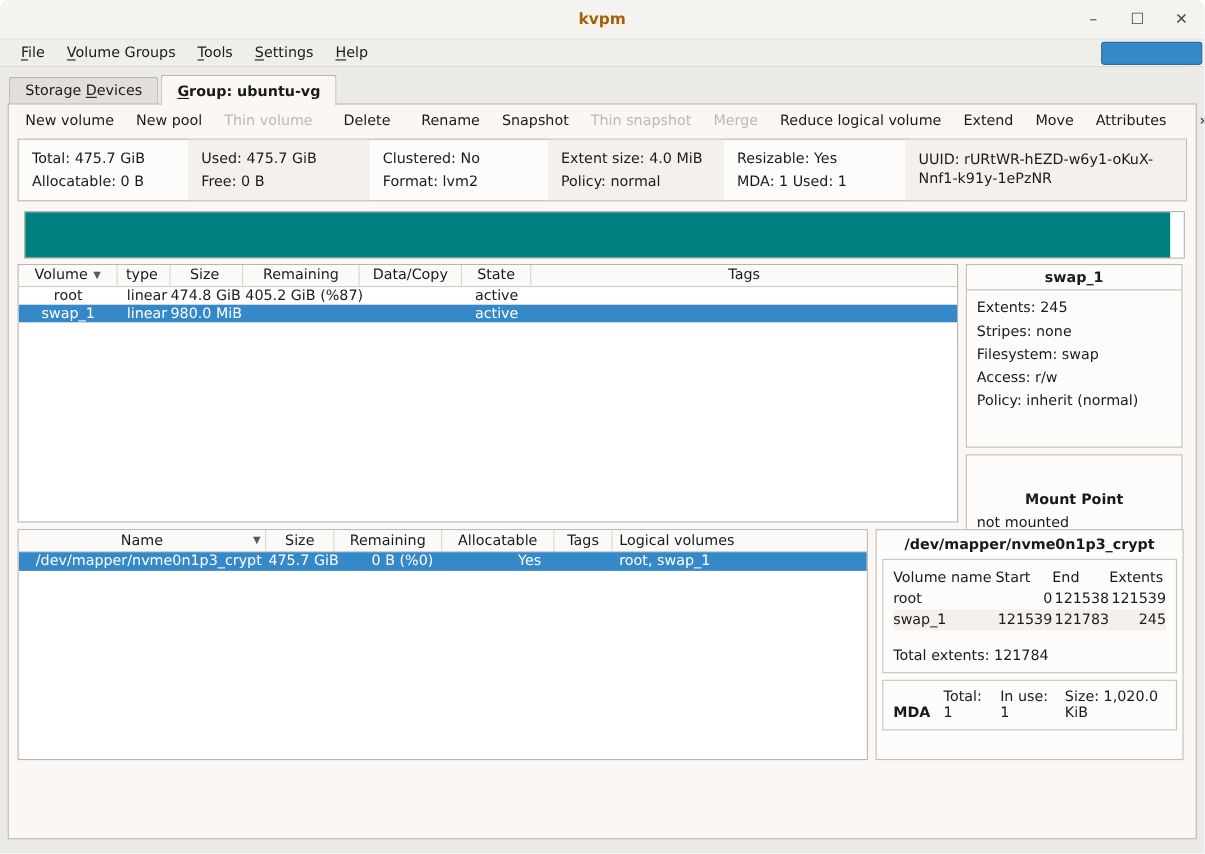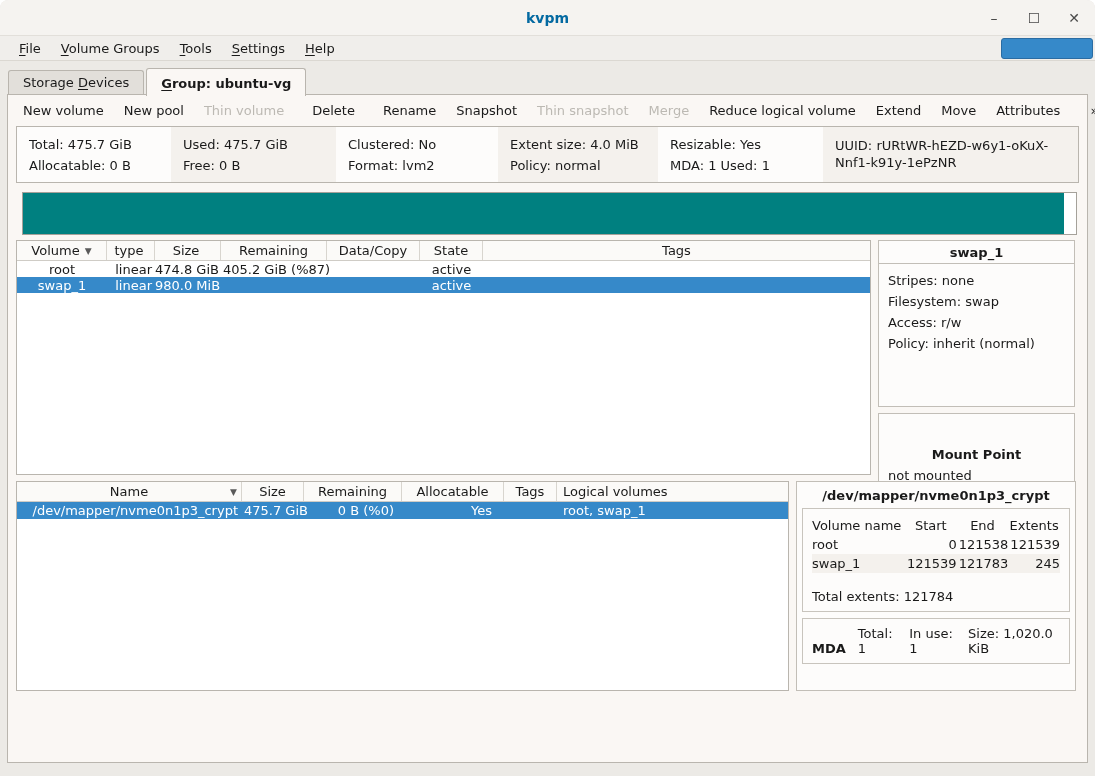--- a/index.html
+++ b/index.html
@@ -7,21 +7,21 @@
     --window-bg:#eceae6; --titlebar-bg:#f5f3f0; --menubar-bg:#f0eeeb;
     --content-bg:#faf7f4; --panel-bg:#fdfcfb; --stripe-bg:#f4f1ed;
     --border:#b9b5ae; --light-border:#d8d5cf; --disabled-text:#bcb9b3; --text:#1a1a1a;
   }
   *{box-sizing:border-box; margin:0; padding:0;}
   html,body{width:1095px;height:776px;overflow:hidden;}
   body{font-family:"DejaVu Sans",sans-serif;color:var(--text);background:#fff;}
   .window{width:1095px;height:776px;background:var(--window-bg);border-radius:8px 8px 0 0;overflow:hidden;position:relative;}
   
   .titlebar{height:36px;background:var(--titlebar-bg);border-bottom:1px solid #e2dfda;position:relative;display:flex;align-items:center;justify-content:center;border-radius:8px 8px 0 0;}
-  .titlebar .title{font-weight:bold;font-size:14px;color:#0369a1;}
+  .titlebar .title{font-weight:bold;font-size:14px;color:#a16207;}
   .win-controls{position:absolute;right:8px;top:0;height:36px;display:flex;align-items:center;gap:14px;}
   .win-btn{width:26px;height:26px;display:flex;align-items:center;justify-content:center;font-size:14px;color:#4a4a4a;cursor:default;}
   
   .menubar{height:25px;background:var(--menubar-bg);border-bottom:1px solid #dbd8d2;display:flex;align-items:center;padding-left:10px;gap:2px;position:relative;}
   .menu-item{font-size:13px;padding:2px 9px;border-radius:3px;}
   .menu-item u,.tab u{text-decoration:underline;text-underline-offset:2px;}
   .progress{position:absolute;right:2px;top:2px;width:92px;height:21px;background:var(--accent);border:1px solid var(--accent-border);border-radius:3px;}
   
   .tabbar{height:34px;position:relative;padding-left:8px;display:flex;align-items:flex-end;}
   .tab{font-size:13px;padding:4px 14px 5px 14px;background:#e2dfda;border:1px solid var(--border);border-bottom:none;margin-right:2px;border-radius:3px 3px 0 0;position:relative;}
@@ -71,21 +71,21 @@
   .side-title{font-size:13px;font-weight:bold;text-align:center;padding:4px 0 3px 0;border-bottom:1px solid #c2beb7;}
   .side-title.noline{border-bottom:none;margin-top:29px;}
   .side-body{padding:6px 9px;font-size:13px;line-height:21px;}
   .side-body.clip{white-space:nowrap;overflow:hidden;}
   .lv-props{height:142px;}
   .spacer-box{height:30px;border:1px solid #e4e1dc;background:var(--panel-bg);}
   .pv-side{width:280px;margin-left:7px;border:1px solid #c2beb7;background:var(--panel-bg);padding:3px 5px;}
   .pv-side .main-title{font-size:13px;font-weight:bold;text-align:center;padding:3px 0 5px 0;}
   .inner-box{border:1px solid #c8c4bd;background:var(--panel-bg);padding:7px 9px;}
   .ext-tbl{width:100%;font-size:13px;border-collapse:collapse;}
-  .ext-tbl th{font-weight:normal;text-align:center;padding:2px 0;}
+  .ext-tbl th{font-weight:normal;text-align:left;padding:2px 0;}
   .ext-tbl th:first-child{text-align:left;}
   .ext-tbl td{text-align:right;padding:2px 0;}
   .ext-tbl td:first-child{text-align:left;}
   .ext-tbl tr.shaded td{background:var(--stripe-bg);}
   .total-line{font-size:13px;margin-top:16px;}
   .mda-box{margin-top:6px;display:flex;gap:12px;align-items:flex-end;font-size:13px;padding:7px 9px;}
   .mda-label{font-weight:bold;}
 </style>
 </head>
 <body>
@@ -213,20 +213,21 @@
           <div class="c-dc"></div>
           <div class="c-state">active</div>
           <div class="c-tags"></div>
         </div>
       </div>
 
       <div class="lv-side">
         <div class="side-box">
           <div class="side-title">swap_1</div>
           <div class="side-body lv-props">
+            <div>Extents: 245</div>
             <div>Stripes: none</div>
             <div>Filesystem: swap</div>
             <div>Access: r/w</div>
             <div>Policy: inherit (normal)</div>
           </div>
         </div>
         <div class="side-box">
           <div class="side-title noline">Mount Point</div>
           <div class="side-body" style="padding-top:0;">not mounted</div>
         </div>

